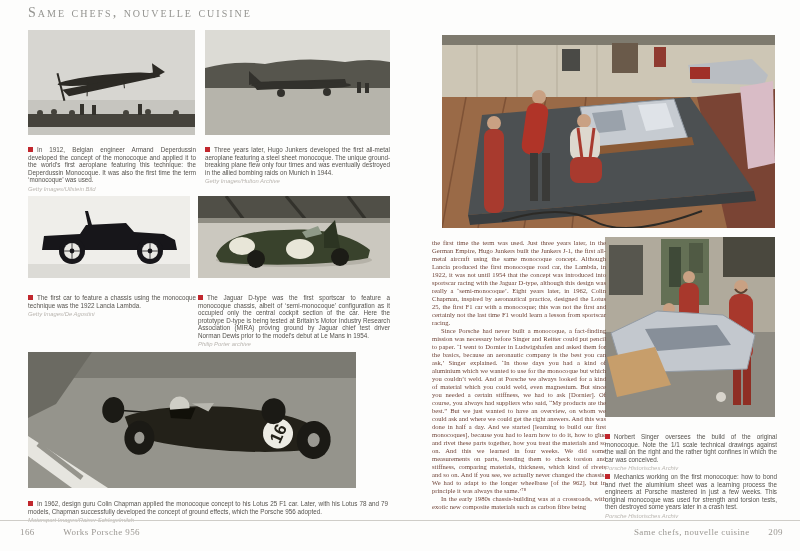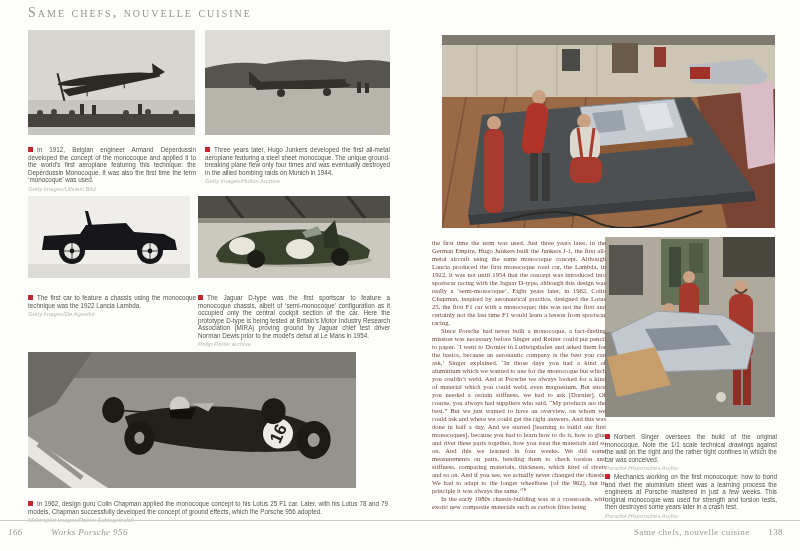--- a/index.html
+++ b/index.html
@@ -41,21 +41,21 @@
   }
   .bodycol p{margin:0;}
   .bodycol p + p{text-indent:9px;}
   
   .footrule{position:absolute;left:0;top:520px;width:800px;height:1px;background:#cfcdc8;}
   .foot{
     position:absolute;top:527px;color:#9a9792;font-size:9px;
     letter-spacing:0.4px;white-space:nowrap;
   }
   .foot .num{margin:0;}
-  .foot-left{left:8px;font-style:italic;}
+  .foot-left{left:20px;}
   .foot-left .sec{margin-left:26px;}
   .foot-right{right:17px;}
   .foot-right .num{margin-left:16px;}
 </style>
 </head>
 <body>
 
 <div class="abs page-title">Same chefs, nouvelle cuisine</div>
 
 <figure class="photo" style="left:28px;top:30px;width:167px;height:105px;margin:0;">
@@ -294,14 +294,14 @@
   <span class="credit">Porsche Historisches Archiv</span>
 </p>
 
 <div class="footrule"></div>
 <div class="foot foot-left">
   <span class="num">166</span>
   <span class="sec">Works Porsche 956</span>
 </div>
 <div class="foot foot-right">
   <span class="sec">Same chefs, nouvelle cuisine</span>
-  <span class="num">138</span>
+  <span class="num">209</span>
 </div>
 
 </body></html>

